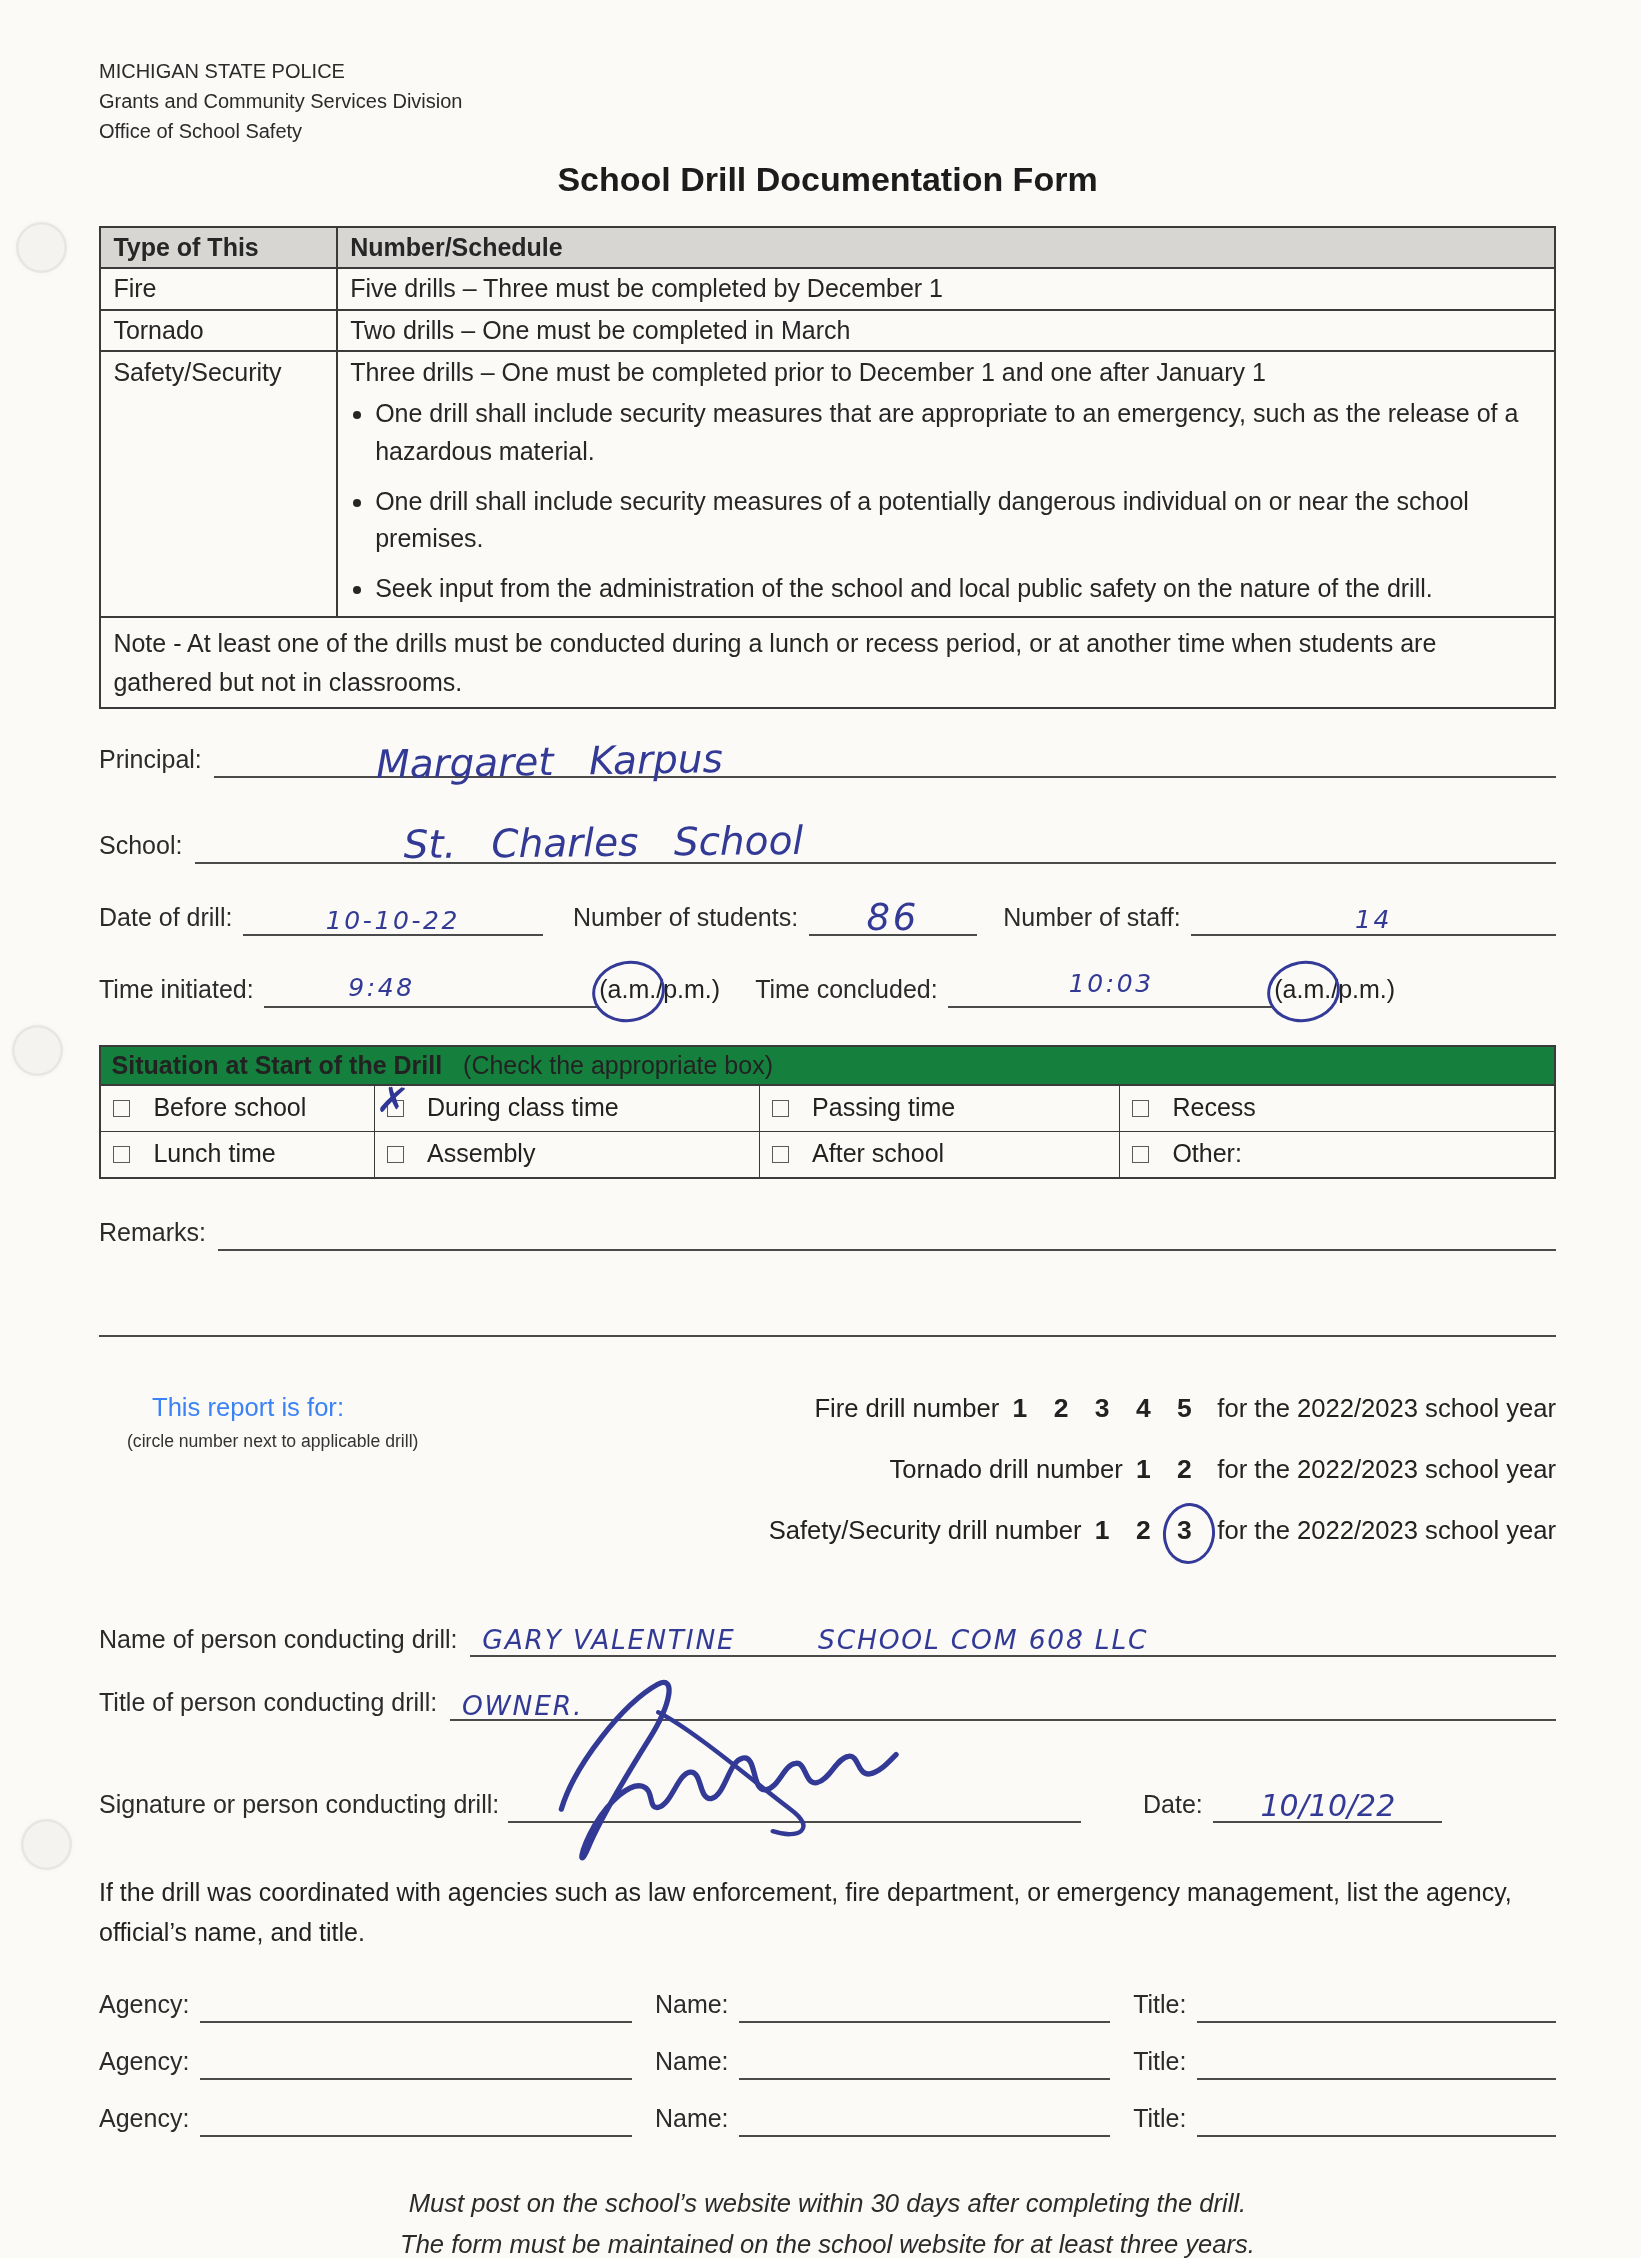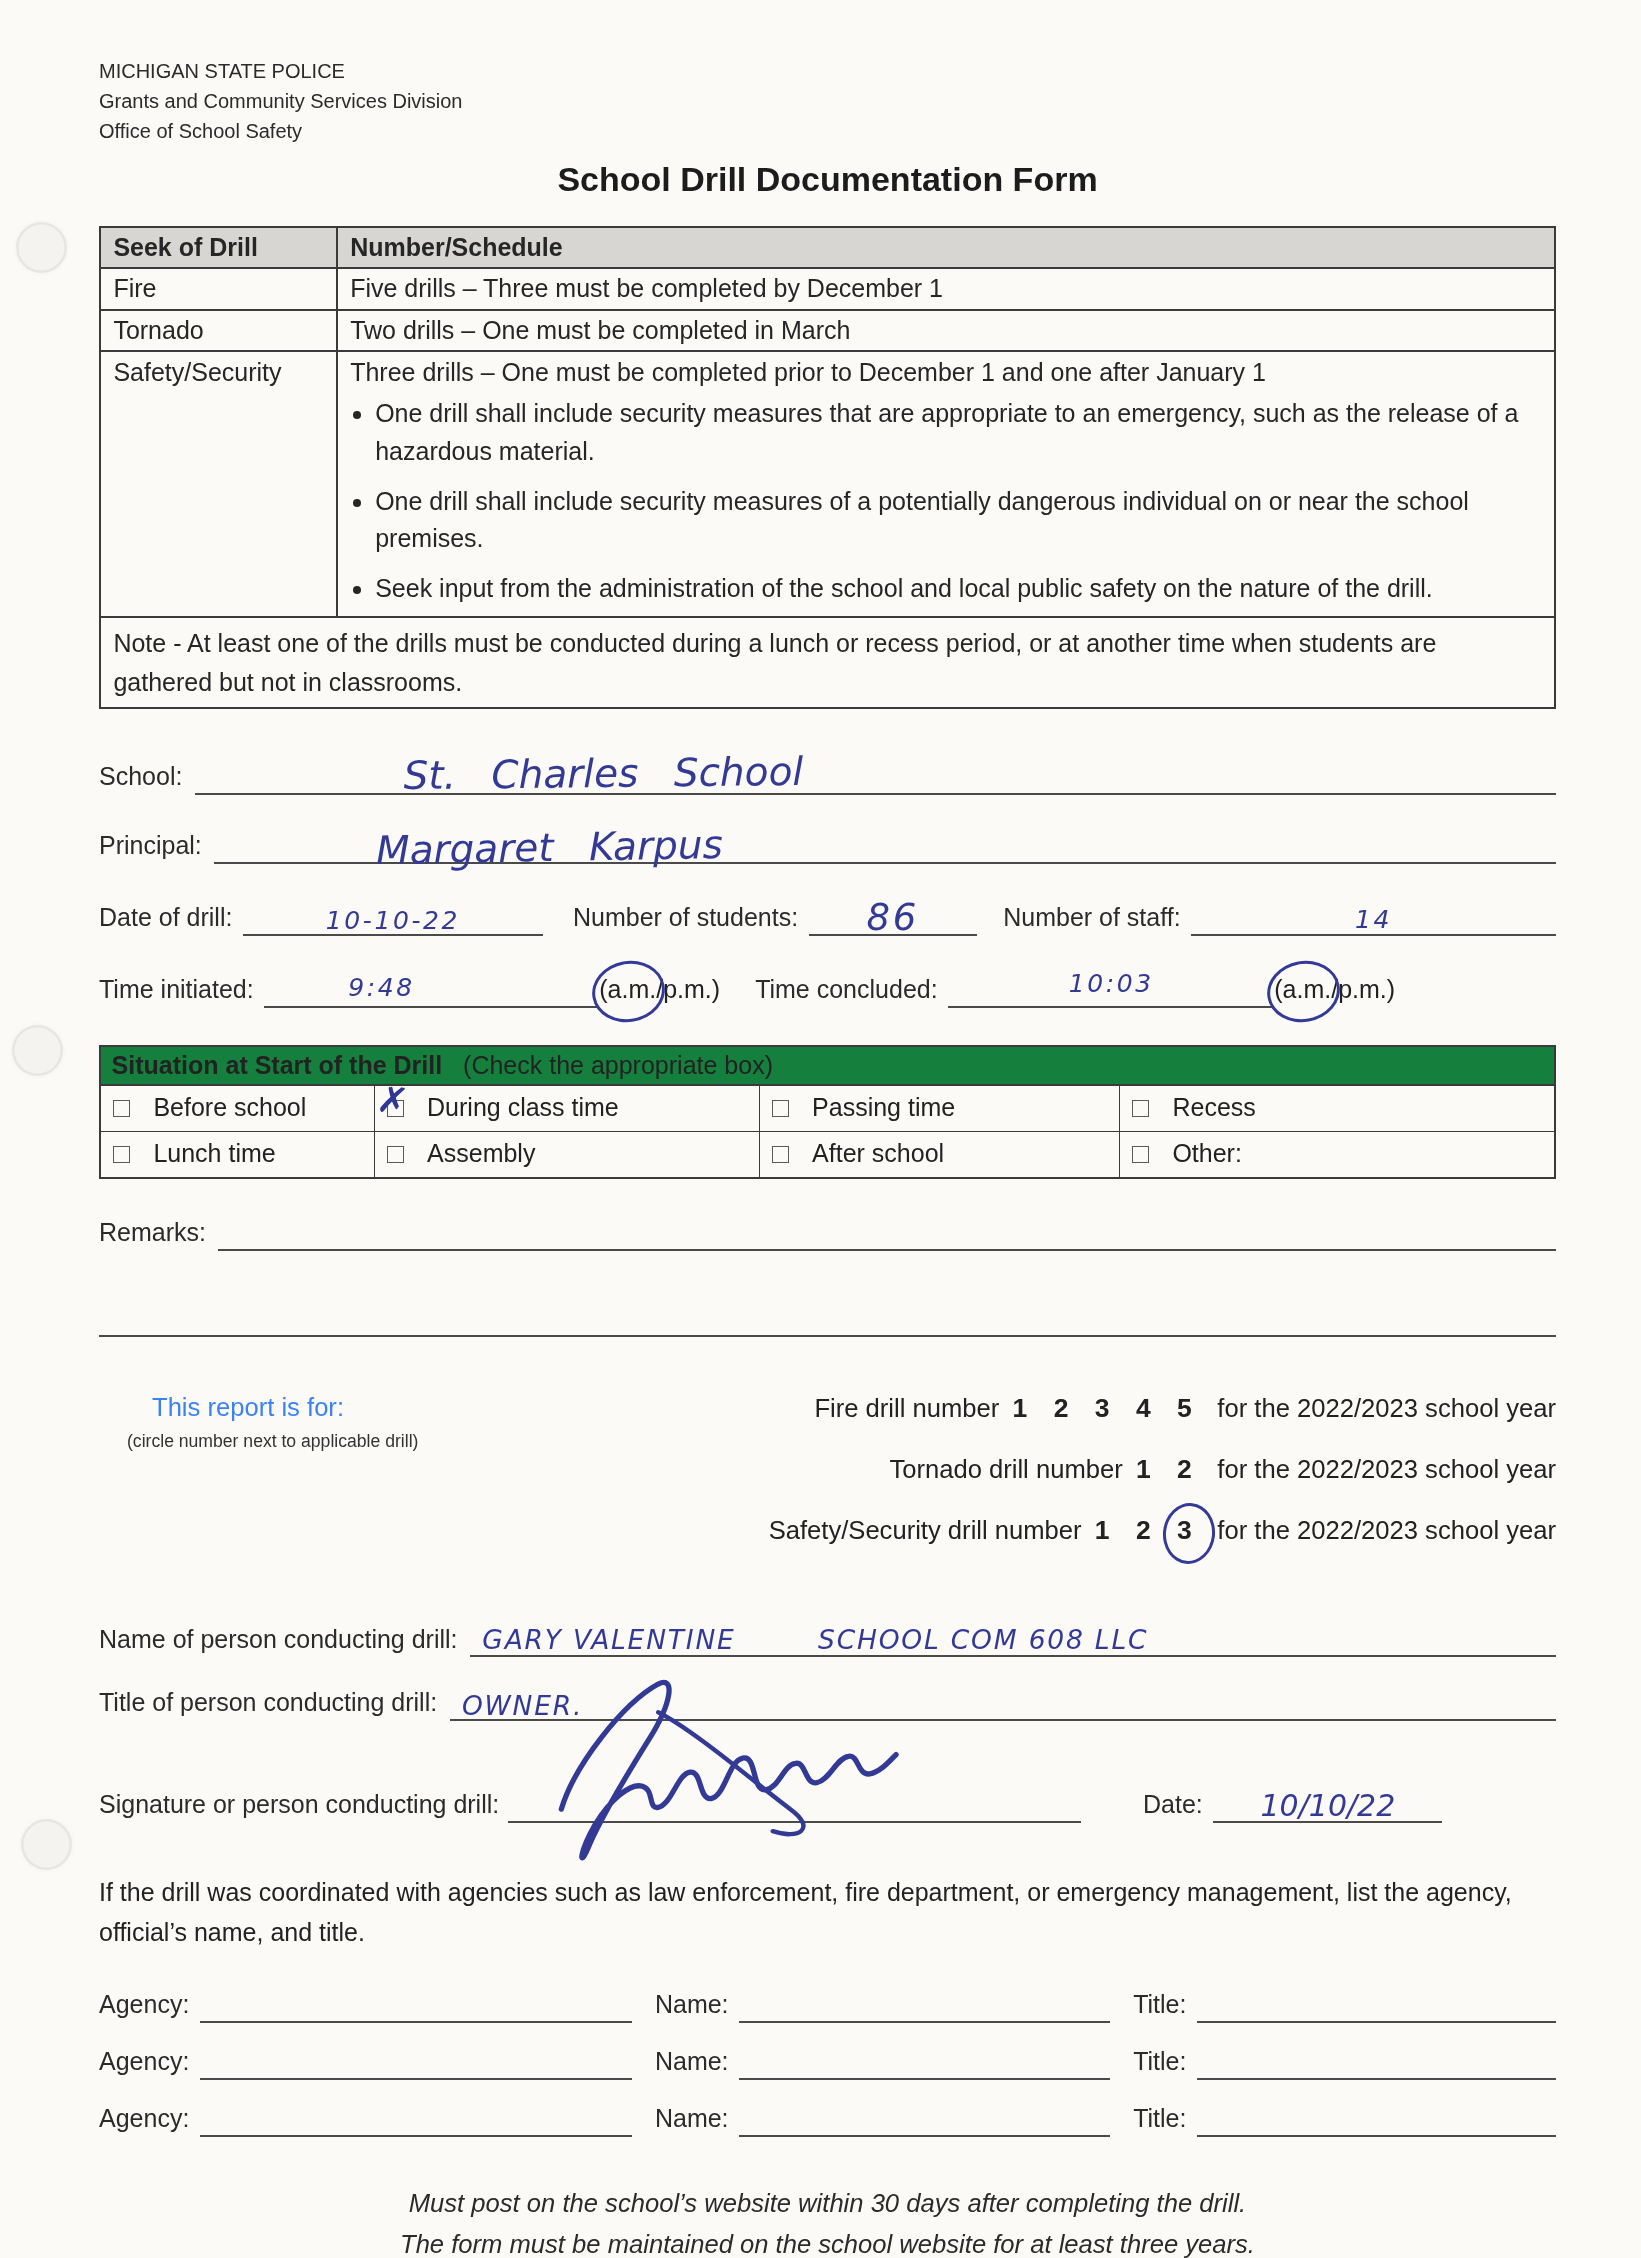--- a/index.html
+++ b/index.html
@@ -104,21 +104,21 @@
       <div>MICHIGAN STATE POLICE</div>
       <div>Grants and Community Services Division</div>
       <div>Office of School Safety</div>
     </div>
 
     <div class="title">School Drill Documentation Form</div>
 
     <table class="drill">
       <tbody>
           <tr>
-        <th class="col-type">Seek of Drill</th>
+        <th class="col-type">Type of This</th>
         <th>Number/Schedule</th>
       </tr>
       <tr>
         <td>Fire</td>
         <td>Five drills – Three must be completed by December 1</td>
       </tr>
       <tr>
         <td>Tornado</td>
         <td>Two drills – One must be completed in March</td>
       </tr>
@@ -132,31 +132,31 @@
             <li style="margin-bottom:1.8px;">Seek input from the administration of the school and local public safety on the nature of the drill.</li>
           </ul>
         </td>
       </tr>
       <tr>
         <td colspan="2" class="note-cell">Note - At least one of the drills must be conducted during a lunch or recess period, or at another time when students are gathered but not in classrooms.</td>
       </tr>
     </tbody>
       </table>
 
+    <div class="row" style="margin-top:32px;">
+      <span class="lbl">Principal:</span>
+      <span class="fl grow" style="margin-left:12.4px;">
+        <span class="hw hw-lg" style="right:50%; bottom:-8.8px; transform:rotate(-1deg);">Margaret Karpus</span>
+      </span>
+    </div>
+
     <div class="row" style="margin-top:49px;">
       <span class="lbl">School:</span>
       <span class="fl grow" style="margin-left:12.4px;">
         <span class="hw hw-lg" style="right:40%;">St. Charles School</span>
-      </span>
-    </div>
-
-    <div class="row" style="margin-top:32px;">
-      <span class="lbl">Principal:</span>
-      <span class="fl grow" style="margin-left:12.4px;">
-        <span class="hw hw-lg" style="right:50%; bottom:-8.8px; transform:rotate(-1deg);">Margaret Karpus</span>
       </span>
     </div>
 
     <div class="row" style="margin-top:35px;">
       <span class="lbl">Date of drill:</span>
       <span class="fl" style="width:300px; margin-left:10.6px;">
         <span class="hw hw-md" style="bottom:-1.8px;">10-10-22</span>
       </span>
       <span class="lbl" style="margin-left:30px;">Number of students:</span>
       <span class="fl" style="width:168px; margin-left:10.6px;">

